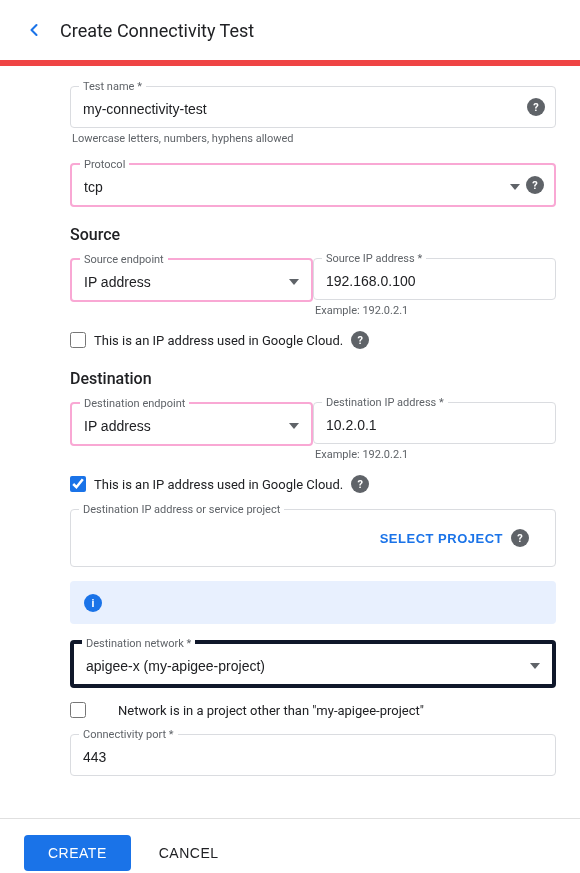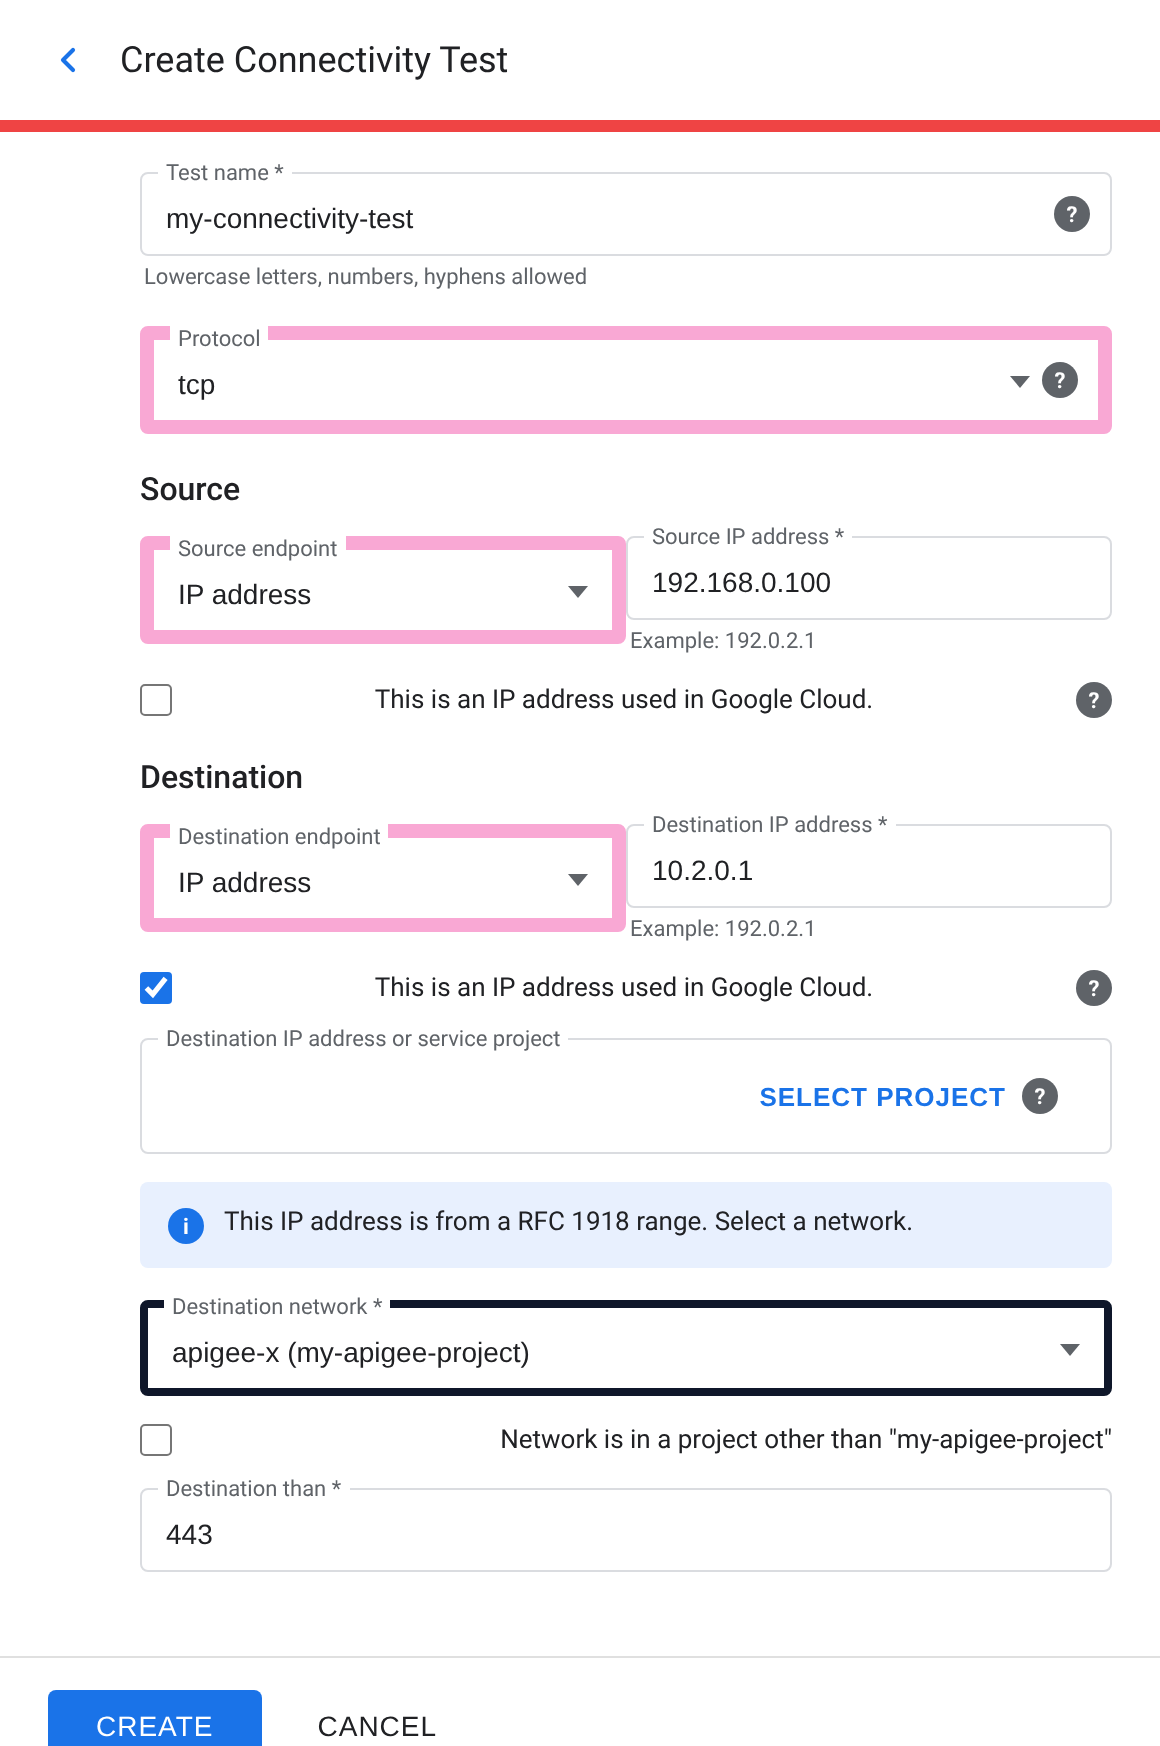--- a/index.html
+++ b/index.html
@@ -69,21 +69,20 @@
       flex: 1;
       margin-bottom: 0;
     }
 
     .checkbox-row {
       display: flex;
       align-items: center;
       gap: 8px;
       margin-bottom: 16px;
       margin-top: 4px;
-      justify-content: space-between;
     }
 
     .checkbox-input {
       width: 16px;
       height: 16px;
       cursor: pointer;
       accent-color: #1a73e8;
     }
 
     .checkbox-label {
@@ -193,21 +192,21 @@
       display: inline-flex;
       align-items: center;
       justify-content: center;
       font-weight: bold;
       cursor: pointer;
       flex-shrink: 0;
     }
 
     .select-container {
       position: relative;
-      border: 7px solid #f9a8d4;
+      border: 2px solid #f9a8d4;
       border-radius: 4px;
     }
 
     .select-legend {
       position: absolute;
       top: -7px;
       left: 8px;
       font-size: 11px;
       color: #5f6368;
       background: #fff;
@@ -401,21 +400,20 @@
         <div class="input-container" style="display:flex; align-items:center; padding: 16px;">
           <span class="input-legend">Destination IP address or service project</span>
           <div style="flex:1; padding: 14px 0 10px 12px;"></div>
           <button class="select-project-btn" style="margin-right: 8px;">SELECT PROJECT</button>
           <span class="help-circle" style="margin-right: 10px; margin-top:0;">?</span>
         </div>
       </div>
 
       <div class="info-box">
         <span class="info-icon">i</span>
-        <span class="info-text">This IP address is from a RFC 1918 range. Select a network.</span>
       </div>
 
       <div class="field-group" style="margin-bottom: 14px;">
         <div class="network-select-container">
           <span class="select-legend">Destination network *</span>
           <select class="select-inner" style="padding-right: 36px;">
             <option>apigee-x (my-apigee-project)</option>
             <option>default</option>
           </select>
           <span class="select-caret">
@@ -424,21 +422,21 @@
         </div>
       </div>
 
       <div class="checkbox-row" style="margin-bottom: 16px; gap: 32px;">
         <input type="checkbox" class="checkbox-input" id="net-other" style="">
         <label for="net-other" class="checkbox-label">Network is in a project other than "my-apigee-project"</label>
       </div>
 
       <div class="field-group">
         <div class="input-container">
-          <span class="input-legend">Destination than *</span>
+          <span class="input-legend">Connectivity port *</span>
           <input class="input-inner" type="text" value="443" style="">
         </div>
       </div>
     </div>
 
   </div>
 
   <div class="footer-buttons">
     <button class="create-btn">CREATE</button>
     <button class="cancel-btn">CANCEL</button>

